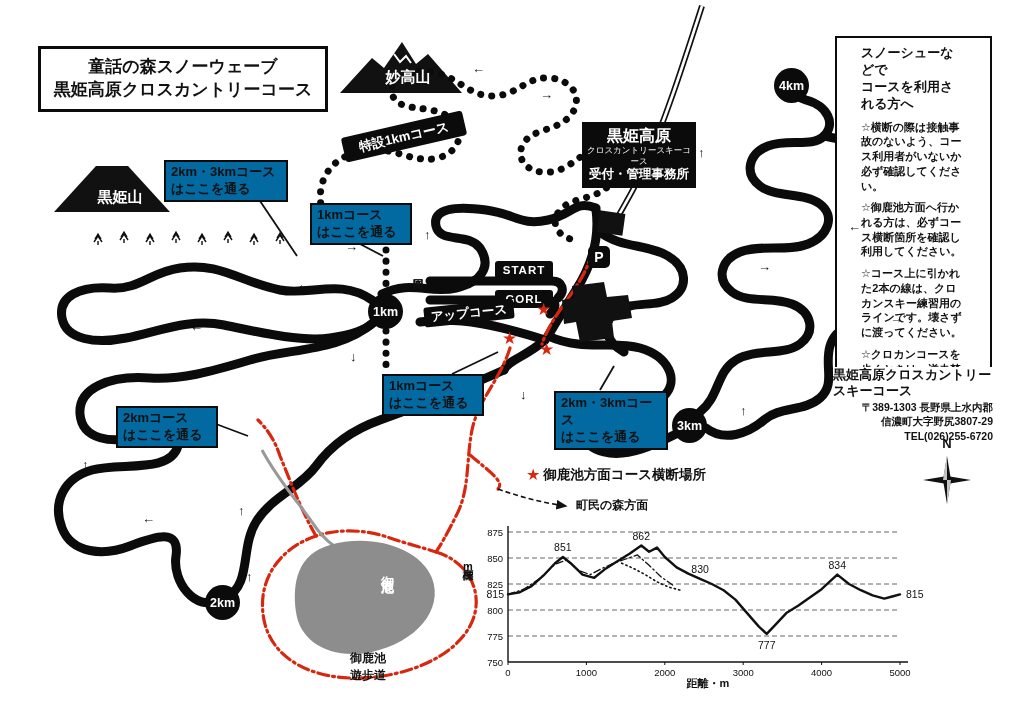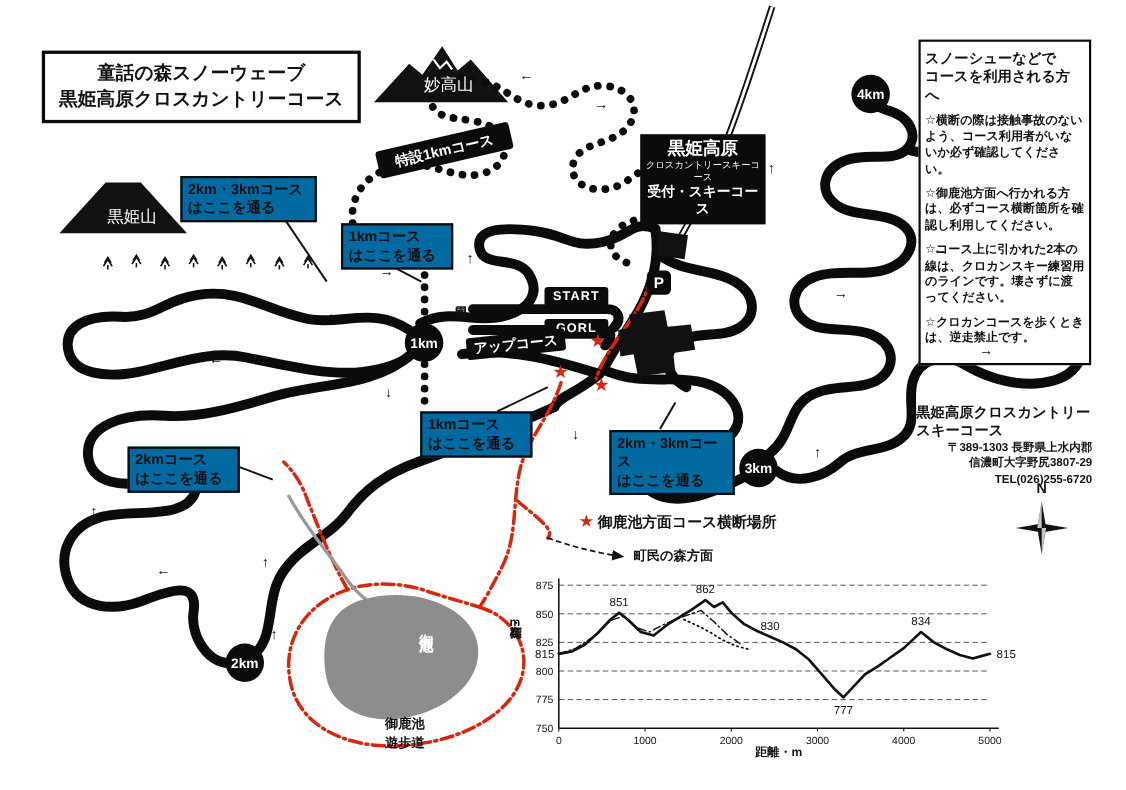--- a/index.html
+++ b/index.html
@@ -7,26 +7,26 @@
   body{font-family:"Liberation Sans","DejaVu Sans",sans-serif;color:#111}
   .stage{position:relative;width:1024px;height:718px;background:#fff;overflow:hidden}
   .map-svg{position:absolute;left:0;top:0;width:1024px;height:718px}
   .abs{position:absolute}
   .pre{white-space:pre-line}
   .vtext{writing-mode:vertical-rl;text-orientation:upright}
   .titlebox{border:3px solid #0b0b0b;background:#fff;text-align:center;padding:7px 4px;font-weight:bold;font-size:17px;line-height:1.35}
   .wbox{background:#0369a1;border:2.5px solid #0b0b0b;font-weight:bold;font-size:13px;line-height:1.3;padding:2px 5px;color:#111}
   .bbox{background:#0b0b0b;color:#fff;font-weight:bold;display:flex;align-items:center;justify-content:center;border-radius:3px}
   .kmcircle{position:absolute;width:35px;height:35px;border-radius:50%;background:#0b0b0b;color:#fff;display:flex;align-items:center;justify-content:center;font-weight:bold;font-size:12.5px}
-  .mtlabel{position:absolute;color:#fff;font-weight:normal;font-size:15px;text-align:center}
+  .mtlabel{position:absolute;color:#fff;font-weight:bold;font-size:15px;text-align:center}
   .officebox{position:absolute;background:#0b0b0b;color:#fff;text-align:center;padding:5px 2px}
   .officebox .l1{font-size:16px;font-weight:bold;line-height:1.15}
   .officebox .l2{font-size:8.5px;line-height:1.3}
   .officebox .l3{font-size:12.5px;font-weight:bold;line-height:1.25}
-  .notice{position:absolute;left:835px;top:36px;width:157px;min-height:296px;background:#fff;border:2.5px solid #0b0b0b;padding:7px 4px}
+  .notice{position:absolute;left:835px;top:36px;width:157px;min-height:296px;background:#fff;border:2.5px solid #0b0b0b;padding:7px 24px}
   .notice .ntitle{font-weight:bold;font-size:13px;line-height:1.3}
   .notice p{font-size:11px;line-height:1.34;margin-top:7px;font-weight:bold}
   .contact{position:absolute;left:833px;top:367px;width:160px;background:#fff}
   .contact .cname{font-weight:bold;font-size:13px;line-height:1.25}
   .contact .cline{text-align:right;font-size:10.5px;font-weight:bold;line-height:1.4}
   .legendrow{position:absolute;left:526px;top:466px;display:flex;align-items:center;gap:3px}
   .legendrow .star{color:var(--route-red,#d7280f);font-size:16px;line-height:1}
   .legendrow .ltext{font-weight:bold;font-size:13.5px}
   .dir-arrow{position:absolute;font-size:13px;font-weight:bold;color:#111;line-height:1}
   .cross-star{position:absolute;font-size:17px;color:var(--route-red,#d7280f);line-height:1}
@@ -159,21 +159,21 @@
   <div class="kmcircle" style="left:672px;top:408px">3km</div>
   <div class="kmcircle" style="left:205px;top:585px">2km</div>
 
   <div class="abs bbox" style="left:495px;top:261px;width:58px;height:18px;font-size:11.5px;letter-spacing:1px">START</div>
   <div class="abs bbox" style="left:495px;top:290px;width:58px;height:18px;font-size:11.5px;letter-spacing:1px">GORL</div>
   <div class="abs bbox" style="left:424px;top:303px;width:90px;height:20px;font-size:12.5px;transform:rotate(-6deg)">アップコース</div>
 
   <div class="officebox" style="left:582px;top:122px;width:114px">
     <div class="l1">黒姫高原</div>
     <div class="l2">クロスカントリースキーコース</div>
-    <div class="l3">受付・スキーコース</div>
+    <div class="l3">受付・管理事務所</div>
   </div>
 
   <div class="abs bbox" style="left:588px;top:246px;width:22px;height:22px;font-size:14px;border-radius:5px">P</div>
 
   <div class="notice">
     <div class="ntitle pre">スノーシューなどで
 コースを利用される方へ</div>
     <p>☆横断の際は接触事故のないよう、コース利用者がいないか必ず確認してください。</p>
     <p>☆御鹿池方面へ行かれる方は、必ずコース横断箇所を確認し利用してください。</p>
     <p>☆コース上に引かれた2本の線は、クロカンスキー練習用のラインです。壊さずに渡ってください。</p>

